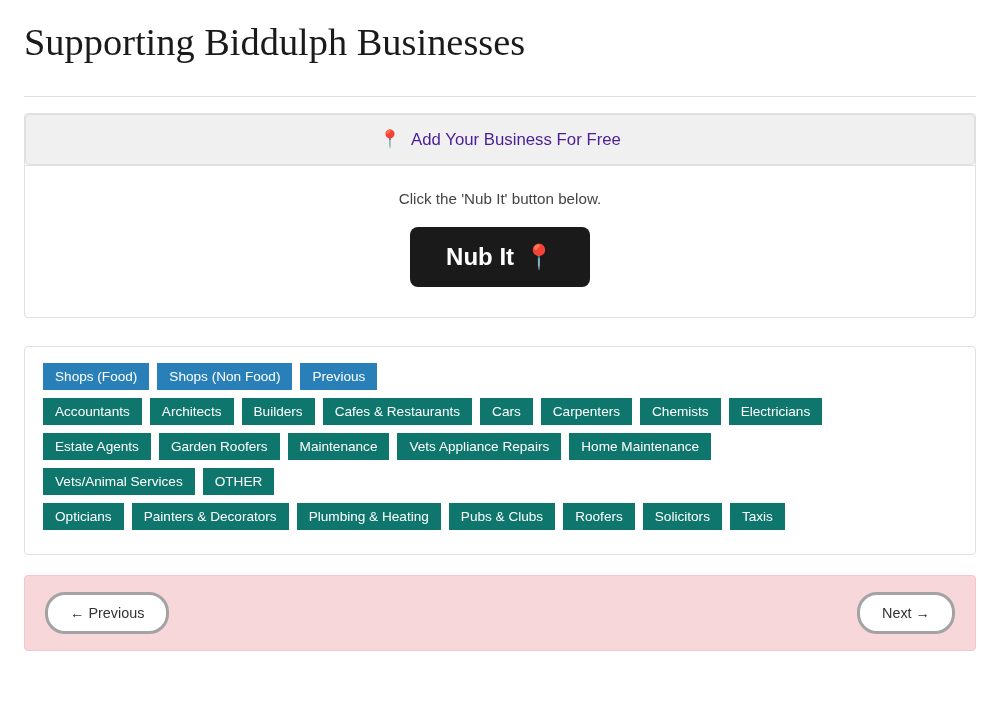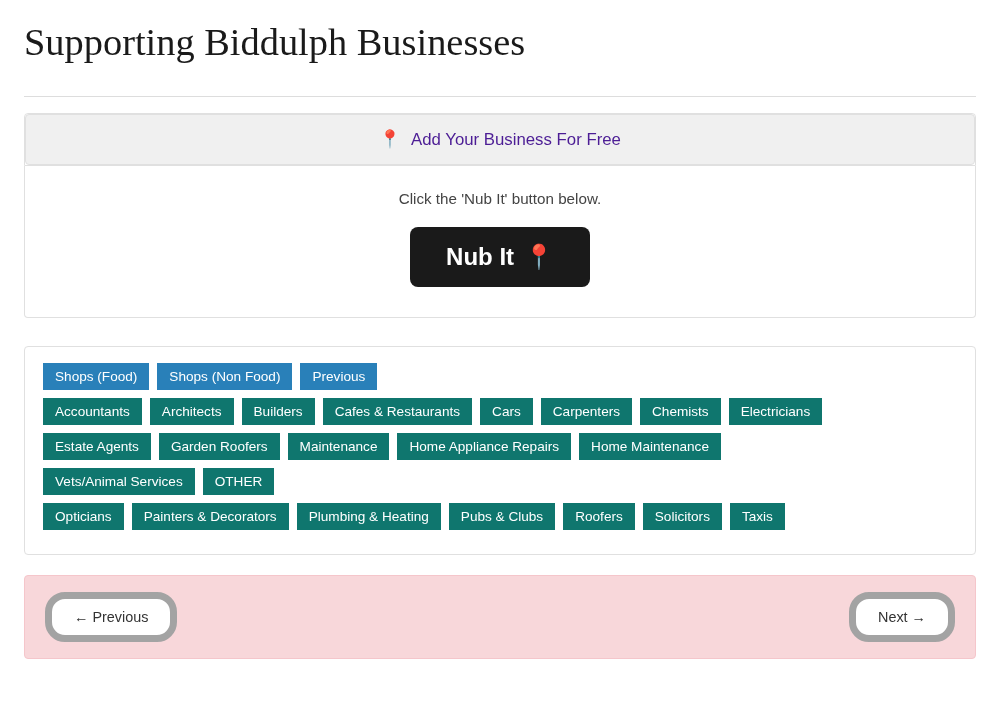--- a/index.html
+++ b/index.html
@@ -131,21 +131,21 @@
       border: 1px solid #f5c6cb;
       border-radius: 4px;
       padding: 16px 20px;
       display: flex;
       align-items: center;
       justify-content: space-between;
     }
 
     .pagination-btn {
       background: #fff;
-      border: 7px solid #a3a3a3;
+      border: 3px solid #a3a3a3;
       border-radius: 20px;
       padding: 10px 22px;
       font-size: 0.9em;
       cursor: pointer;
       color: #333;
       font-family: Arial, sans-serif;
     }
 
     .top-bar-wrapper {
       border: 1px solid #e0e0e0;
@@ -186,21 +186,21 @@
     <button class="cat-tag red">Cafes &amp; Restaurants</button>
     <button class="cat-tag red">Cars</button>
     <button class="cat-tag red">Carpenters</button>
     <button class="cat-tag red">Chemists</button>
     <button class="cat-tag red">Electricians</button>
   </div>
   <div class="categories-row">
     <button class="cat-tag red">Estate Agents</button>
     <button class="cat-tag red">Garden Roofers</button>
     <button class="cat-tag red">Maintenance</button>
-    <button class="cat-tag red">Home Appliance Repairs</button>
+    <button class="cat-tag red">Vets Appliance Repairs</button>
     <button class="cat-tag red">Home Maintenance</button>
   </div>
   <div class="categories-row">
     <button class="cat-tag red">Vets/Animal Services</button>
     <button class="cat-tag red">OTHER</button>
   </div>
   <div class="categories-row">
     <button class="cat-tag red">Opticians</button>
     <button class="cat-tag red">Painters &amp; Decorators</button>
     <button class="cat-tag red">Plumbing &amp; Heating</button>

